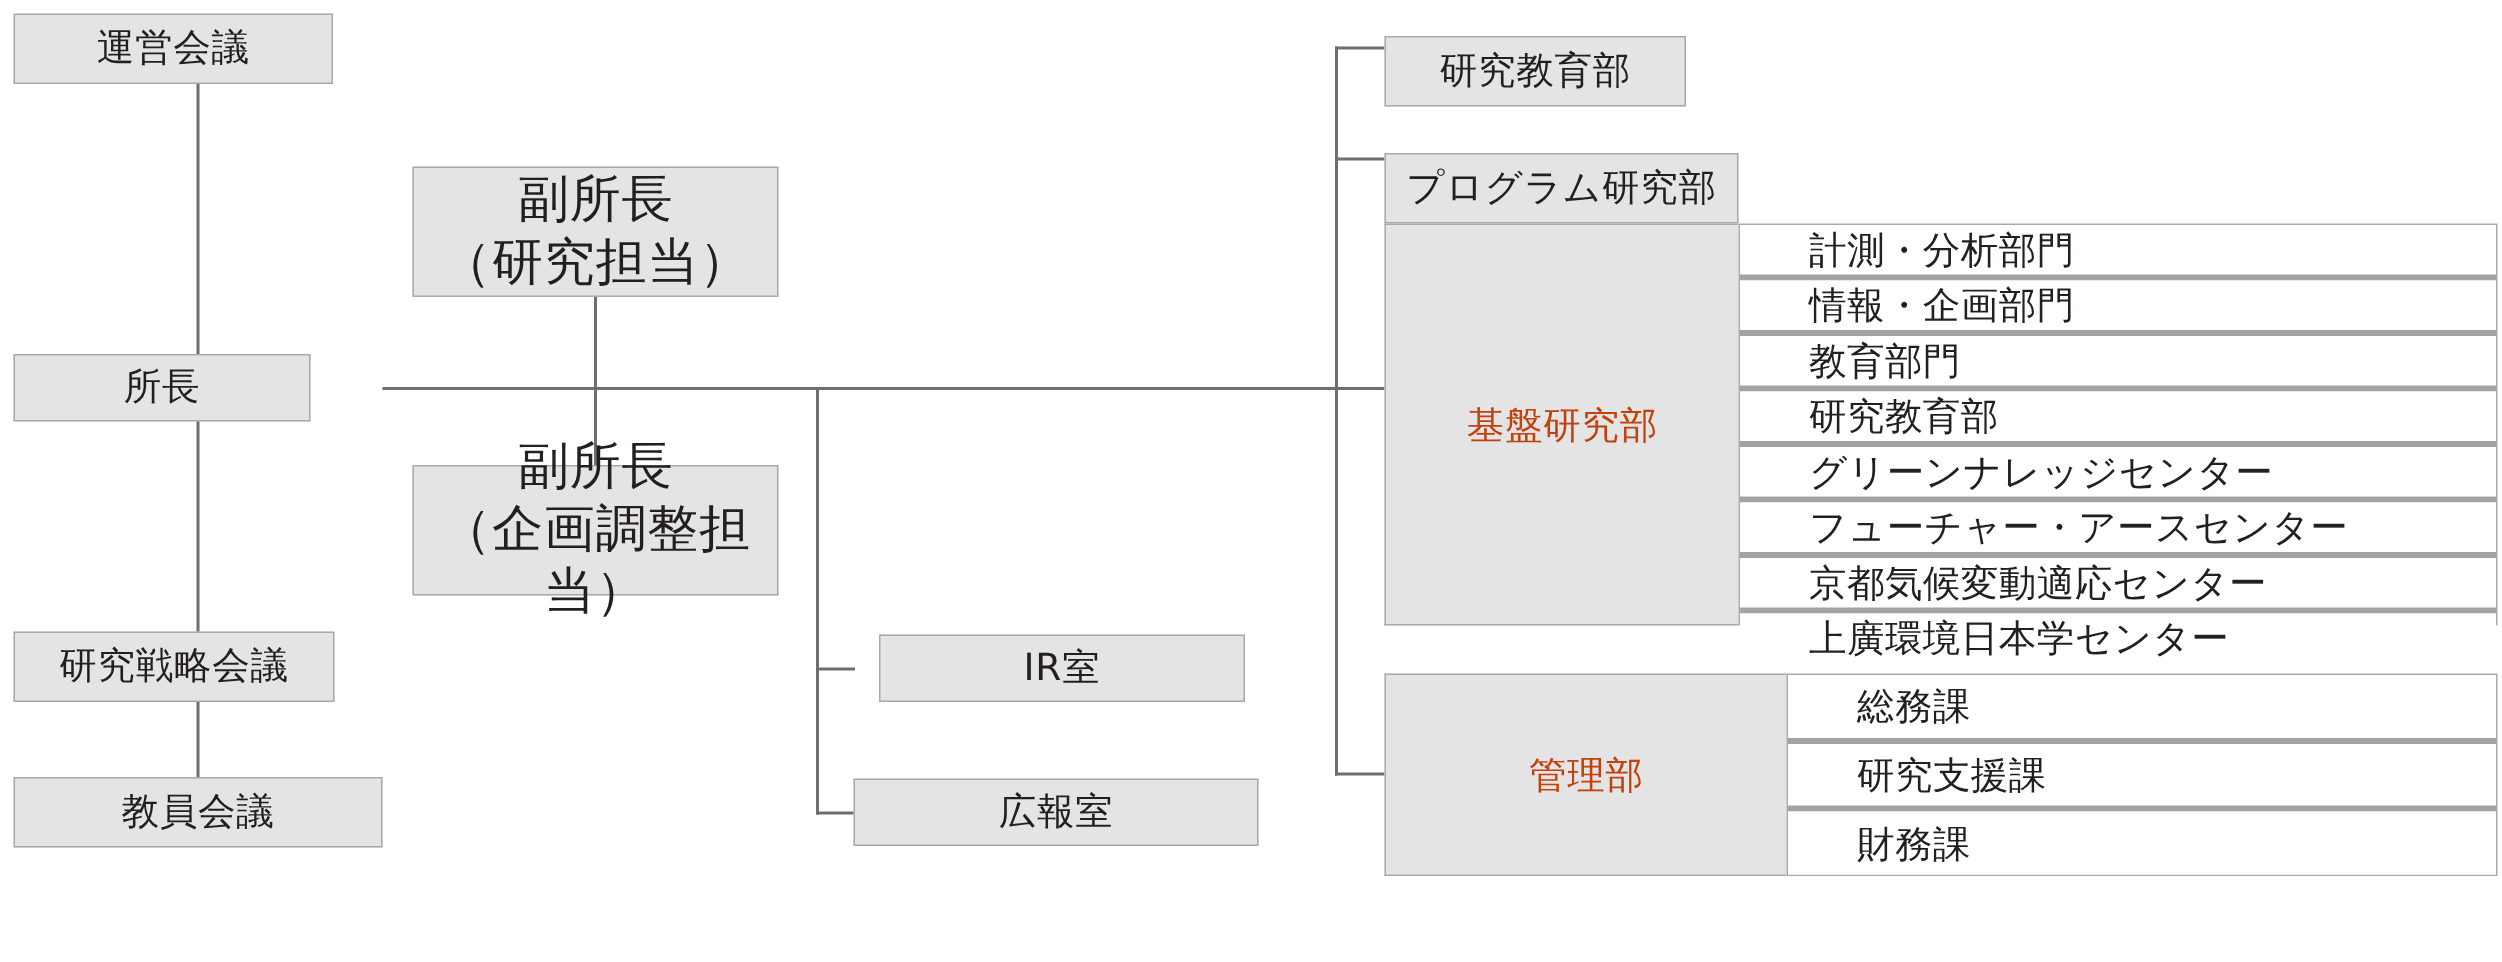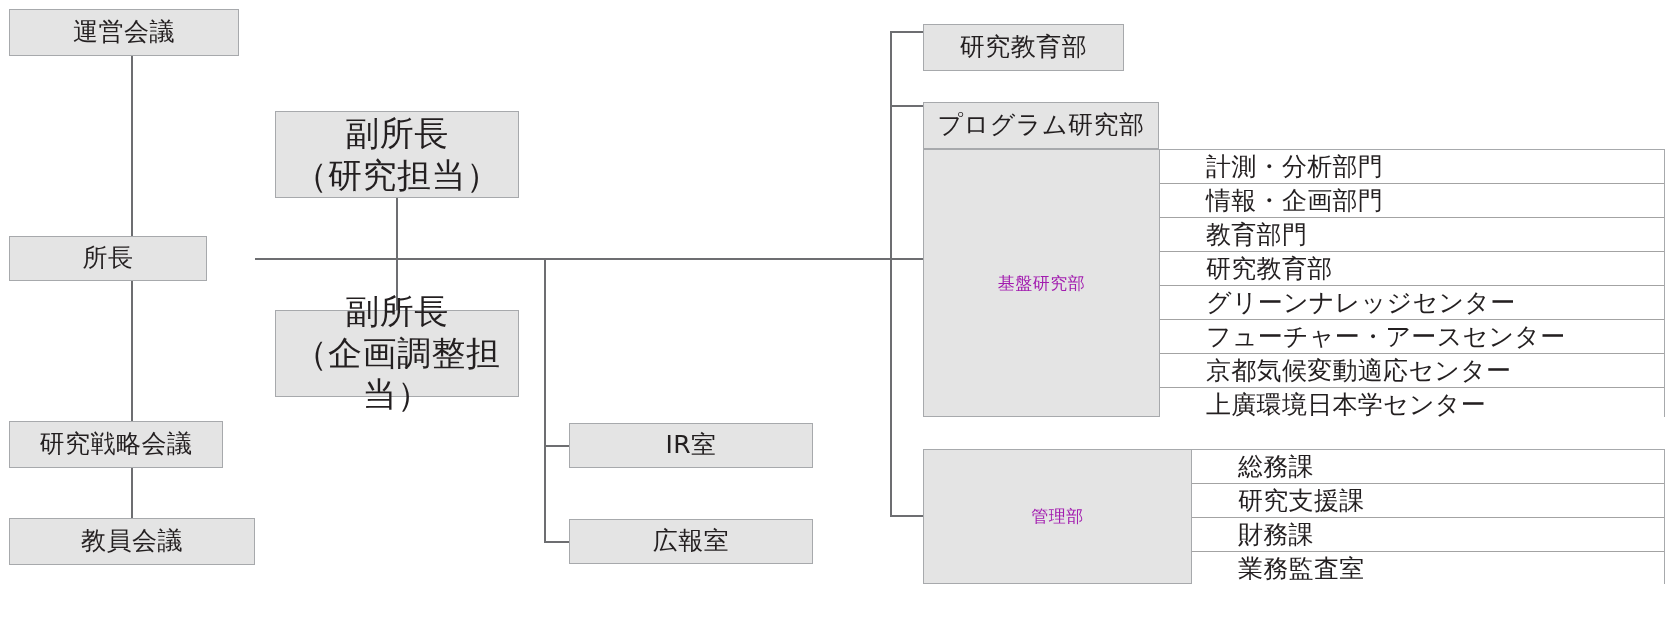--- a/index.html
+++ b/index.html
@@ -54,40 +54,40 @@
     flex-direction: row;
     align-items: stretch;
   }
   .dept-label {
     background: #e4e4e4;
     border: 1px solid #a7a9ac;
     border-right: none;
     display: flex;
     align-items: center;
     justify-content: center;
-    font-size: 17px;
-    color: #a21caf;
+    font-size: 25px;
+    color: #c2410c;
     letter-spacing: 0.5px;
   }
   .dept-rows {
     flex: 1 1 auto;
     display: flex;
     flex-direction: column;
     border: 1px solid #a7a9ac;
     background: #ffffff;
   }
   .dept-row {
     flex: 1 1 0;
     display: flex;
     align-items: center;
     padding-left: 46px;
     font-size: 25px;
     color: #231f20;
     letter-spacing: 0.3px;
-    border-bottom: 1px solid #a3a3a3;
+    border-bottom: 4px solid #a3a3a3;
     background: #ffffff;
     white-space: nowrap;
   }
   .dept-row:last-child { border-bottom: none; }
 </style>
 </head>
 <body>
 
 <div id="org-chart">
 
@@ -103,37 +103,37 @@
   <div class="line v" style="left:544px; top:258px; height:285px;"></div>
   <div class="line h" style="left:544px; top:445px; width:26px;"></div>
   <div class="line h" style="left:544px; top:541px; width:26px;"></div>
 
   <div class="line v" style="left:890px; top:31px; height:486px;"></div>
   <div class="line h" style="left:890px; top:31px; width:33px;"></div>
   <div class="line h" style="left:890px; top:105px; width:33px;"></div>
   <div class="line h" style="left:890px; top:258px; width:33px;"></div>
   <div class="line h" style="left:890px; top:515px; width:33px;"></div>
 
-  <div class="node" style="left:9px; top:9px; width:230px; height:47px;">運営会議</div>
+  <div class="node" style="left:9px; top:9px; width:213px; height:47px;">運営会議</div>
 
   <div class="node" style="left:9px; top:236px; width:198px; height:45px;">所長</div>
 
   <div class="node" style="left:9px; top:421px; width:214px; height:47px;">研究戦略会議</div>
 
   <div class="node" style="left:9px; top:518px; width:246px; height:47px;">教員会議</div>
 
   <div class="node two-line" style="left:275px; top:111px; width:244px; height:87px;">副所長
 （研究担当）</div>
 
   <div class="node two-line" style="left:275px; top:310px; width:244px; height:87px;">副所長
 （企画調整担当）</div>
 
-  <div class="node" style="left:569px; top:423px; width:244px; height:45px;">IR室</div>
+  <div class="node" style="left:586px; top:423px; width:244px; height:45px;">IR室</div>
 
-  <div class="node" style="left:569px; top:519px; width:244px; height:45px;">広報室</div>
+  <div class="node" style="left:569px; top:519px; width:270px; height:45px;">広報室</div>
 
   <div class="node" style="left:923px; top:24px; width:201px; height:47px;">研究教育部</div>
 
   <div class="node" style="left:923px; top:82px; width:236px; height:47px;margin-top:20px;">プログラム研究部</div>
 
   <div class="dept" style="left:923px; top:149px; width:742px; height:268px;">
     <div class="dept-label" style="width:236px;">基盤研究部</div>
     <div class="dept-rows">
       <div class="dept-row">計測・分析部門</div>
       <div class="dept-row">情報・企画部門</div>
@@ -145,17 +145,16 @@
       <div class="dept-row">上廣環境日本学センター</div>
     </div>
   </div>
 
   <div class="dept" style="left:923px; top:449px; width:742px; height:135px;">
     <div class="dept-label" style="width:268px;">管理部</div>
     <div class="dept-rows">
       <div class="dept-row">総務課</div>
       <div class="dept-row">研究支援課</div>
       <div class="dept-row">財務課</div>
-      <div class="dept-row">業務監査室</div>
     </div>
   </div>
 
 </div>
 
 </body></html>

